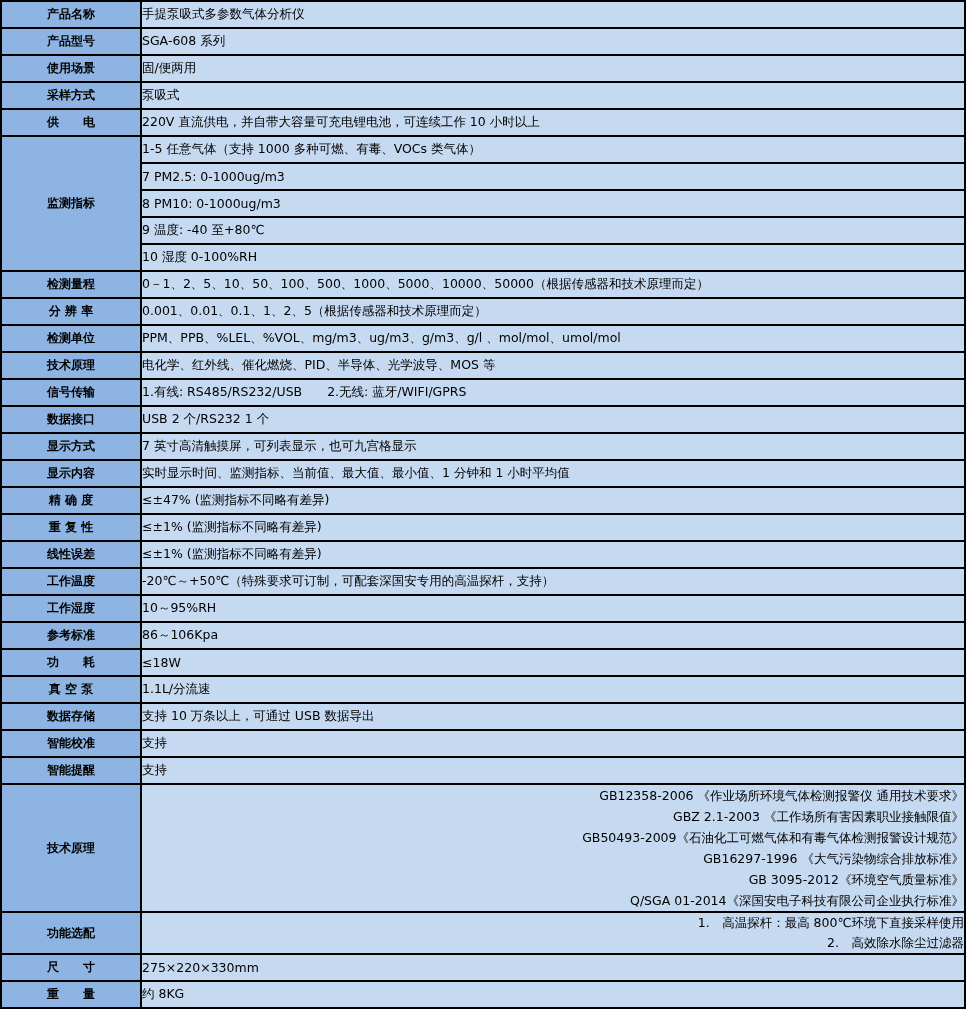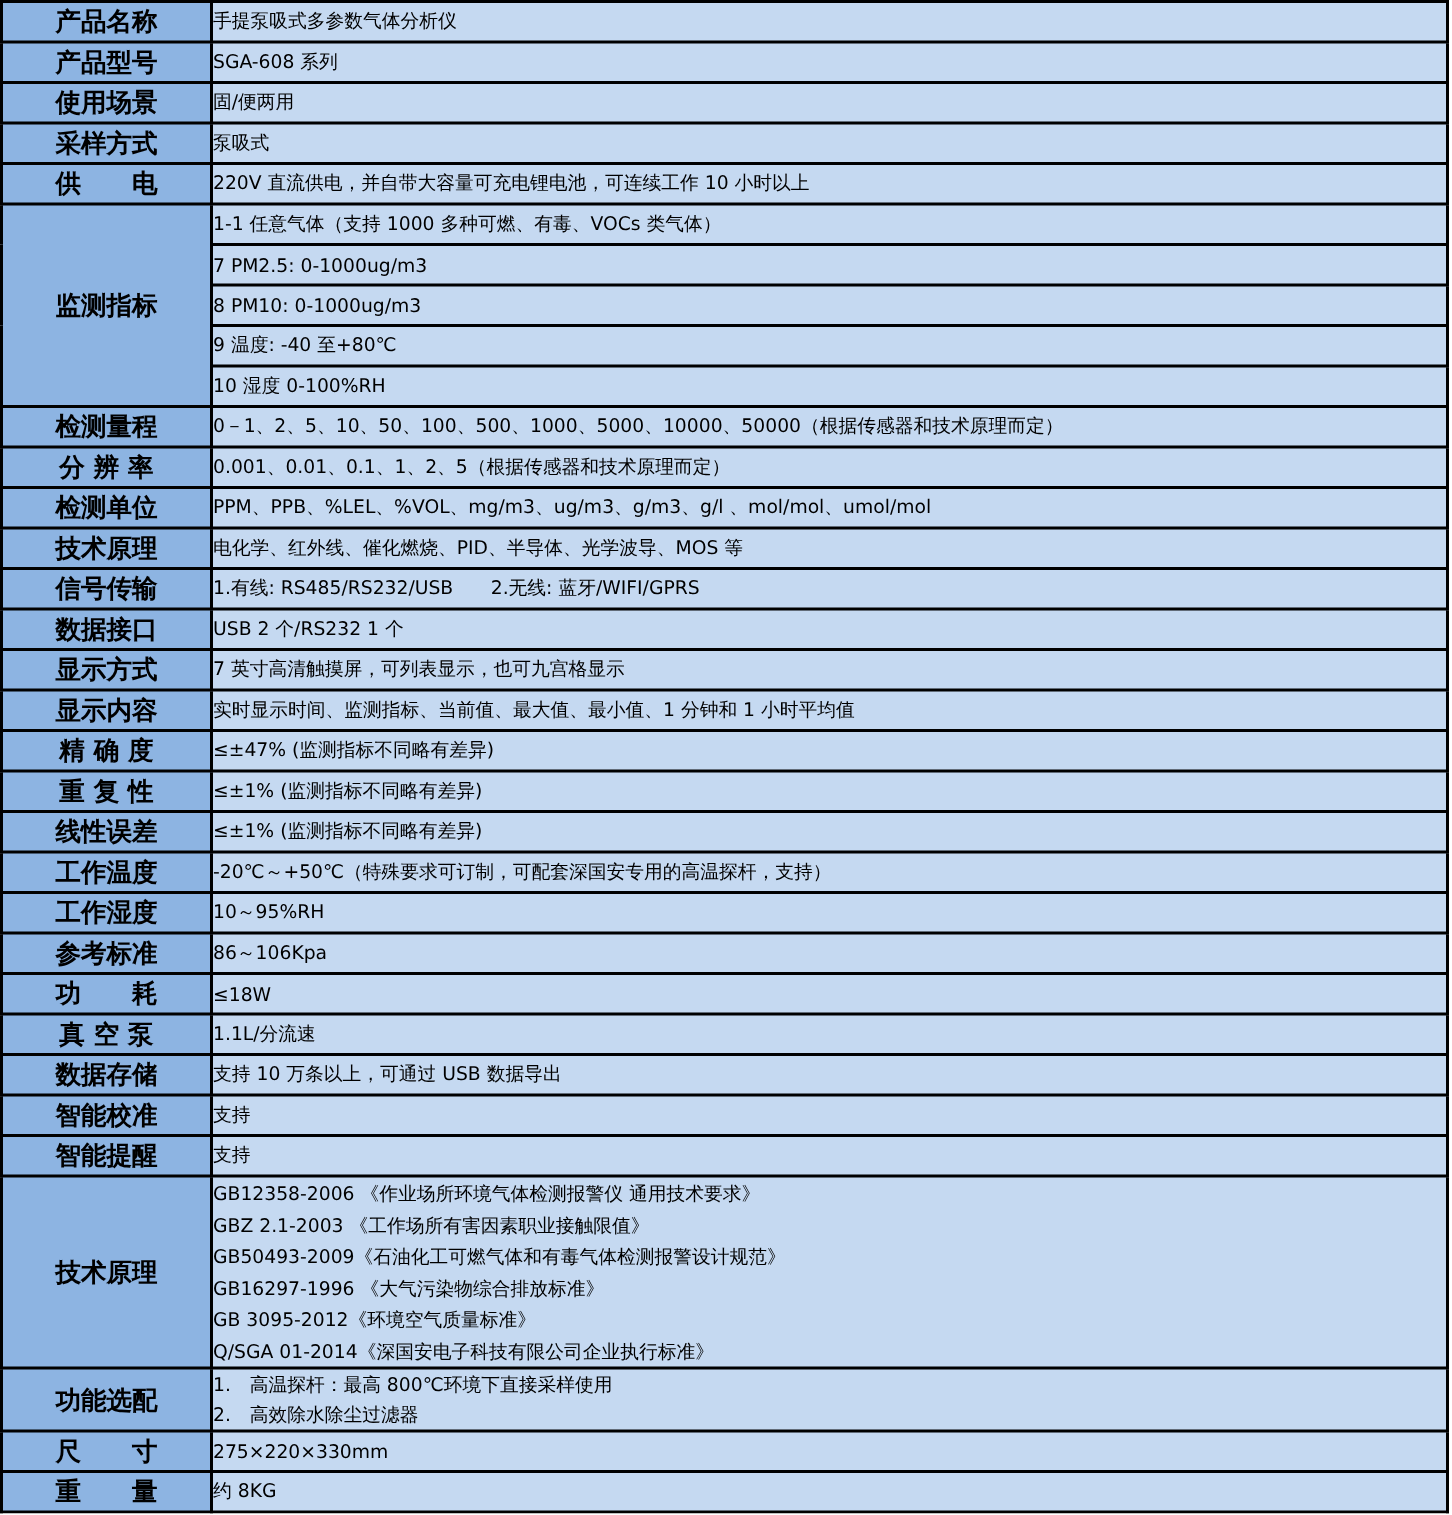--- a/index.html
+++ b/index.html
@@ -24,35 +24,36 @@
   table.spec td{
     border:2px solid var(--border);
     padding:0;
     vertical-align:middle;
   }
   td.label{
     width:140px;
     background:var(--label-bg);
     text-align:center;
     font-weight:bold;
-    font-size:17px;
+    font-size:12px;
     padding:2px 4px;
     white-space:pre;
   }
   td.value{
     background:var(--value-bg);
     font-size:12.5px;
     padding:2px 8px;
     text-align:left;
     margin-top:20px;
   }
   tr.regular td{height:27px;}
   td.value .line{
     line-height:21px;
     white-space:pre;
+    text-align:right;
   }
   td.value.compactlines .line{
     line-height:20px;
   }
 </style>
 </head>
 <body>
 
 <table class="spec">
   <tbody>
@@ -71,21 +72,21 @@
       <tr class="regular">
         <td class="label">采样方式</td>
         <td class="value">泵吸式</td>
       </tr>
       <tr class="regular">
         <td class="label">供　　电</td>
         <td class="value">220V 直流供电，并自带大容量可充电锂电池，可连续工作 10 小时以上</td>
       </tr>
       <tr class="regular">
         <td class="label" rowspan="5">监测指标</td>
-        <td class="value">1-1 任意气体（支持 1000 多种可燃、有毒、VOCs 类气体）</td>
+        <td class="value">1-5 任意气体（支持 1000 多种可燃、有毒、VOCs 类气体）</td>
       </tr>
       <tr class="regular">
         <td class="value">7 PM2.5: 0-1000ug/m3</td>
       </tr>
       <tr class="regular">
         <td class="value">8 PM10: 0-1000ug/m3</td>
       </tr>
       <tr class="regular">
         <td class="value">9 温度: -40 至+80℃</td>
       </tr>

